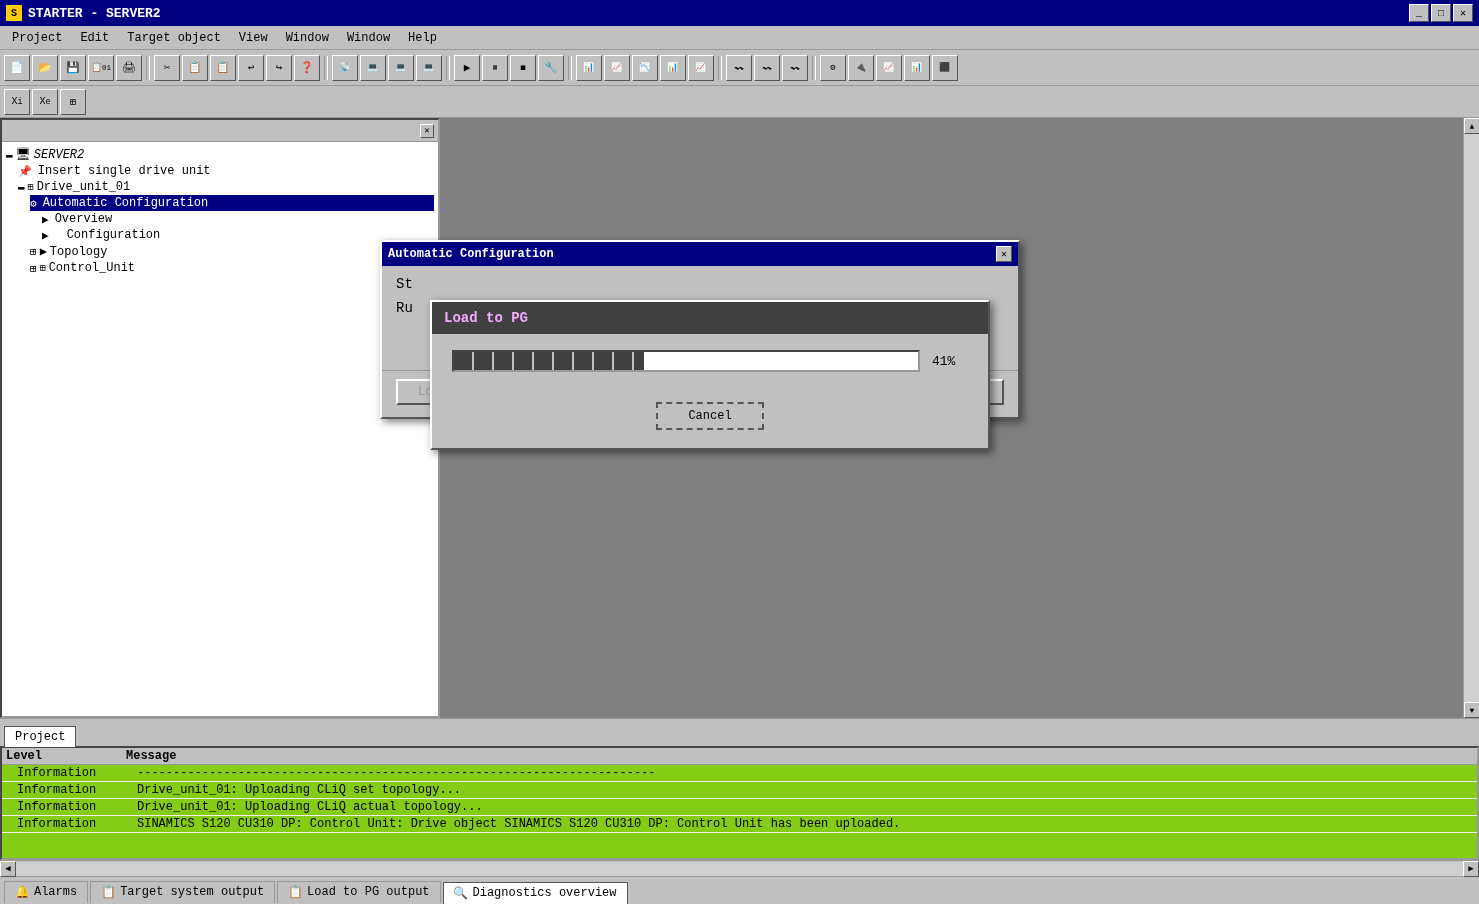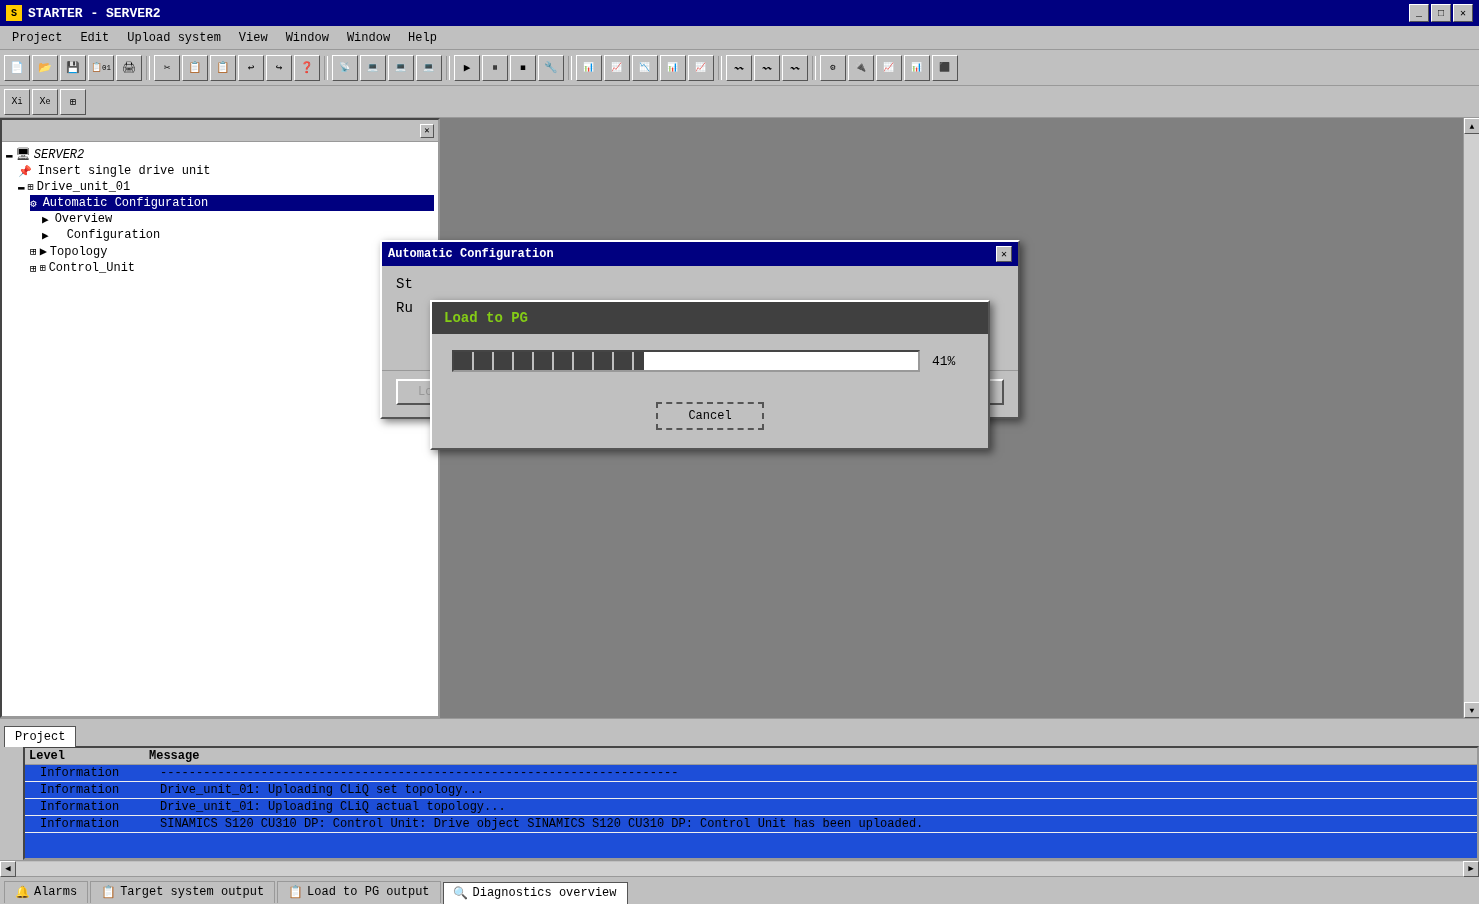--- a/index.html
+++ b/index.html
@@ -200,26 +200,25 @@
     .tab.active {
       background: #fff;
       border-color: #555;
       position: relative;
       top: 1px;
     }
 
     
     .log-area {
       height: 130px;
-      background: #1d4ed8;
+      background: #84cc16;
       border: 2px inset #999;
       overflow-y: auto;
       font-family: 'Courier New', monospace;
       font-size: 12px;
-      margin-left: 23px;
     }
     .log-header {
       display: flex;
       background: #c0c0c0;
       border-bottom: 1px solid #999;
       padding: 1px 4px;
     }
     .log-col-level {
       width: 120px;
       font-weight: bold;
@@ -344,21 +343,21 @@
       width: 560px;
       background: #c0c0c0;
       border: 2px solid #fff;
       border-right-color: #555;
       border-bottom-color: #555;
       box-shadow: 3px 3px 8px rgba(0,0,0,0.5);
       z-index: 300;
     }
     .load-pg-title {
       background: #404040;
-      color: #84cc16;
+      color: #f0abfc;
       padding: 8px 12px;
       font-size: 14px;
       font-weight: bold;
     }
     .load-pg-body {
       padding: 16px 20px;
     }
     .progress-row {
       display: flex;
       align-items: center;
@@ -445,21 +444,21 @@
   <div class="title-bar-controls">
     <div class="title-btn">_</div>
     <div class="title-btn">□</div>
     <div class="title-btn">✕</div>
   </div>
 </div>
 
 <div class="menu-bar">
   <span class="menu-item">Project</span>
   <span class="menu-item">Edit</span>
-  <span class="menu-item">Upload system</span>
+  <span class="menu-item">Target object</span>
   <span class="menu-item">View</span>
   <span class="menu-item">Window</span>
   <span class="menu-item">Window</span>
   <span class="menu-item">Help</span>
 </div>
 
 <div class="toolbar">
   <div class="tool-btn">📄</div>
   <div class="tool-btn">📂</div>
   <div class="tool-btn">💾</div>

